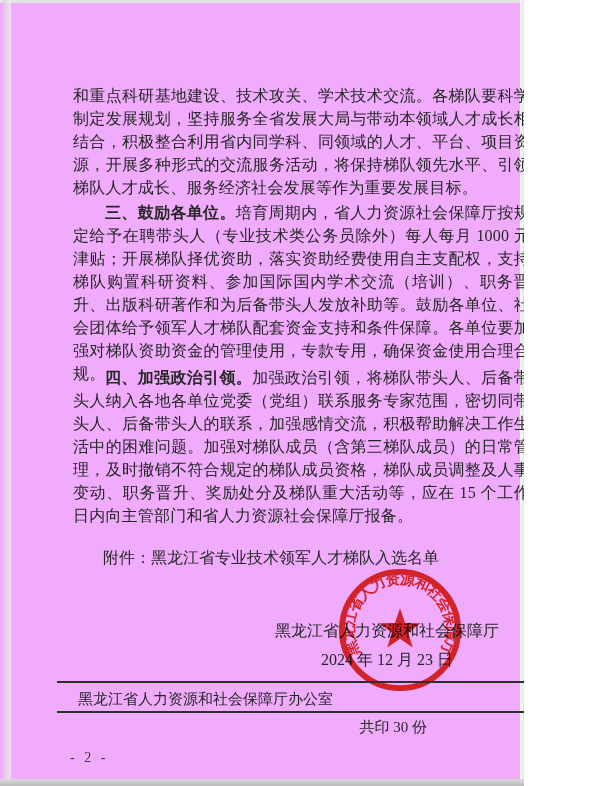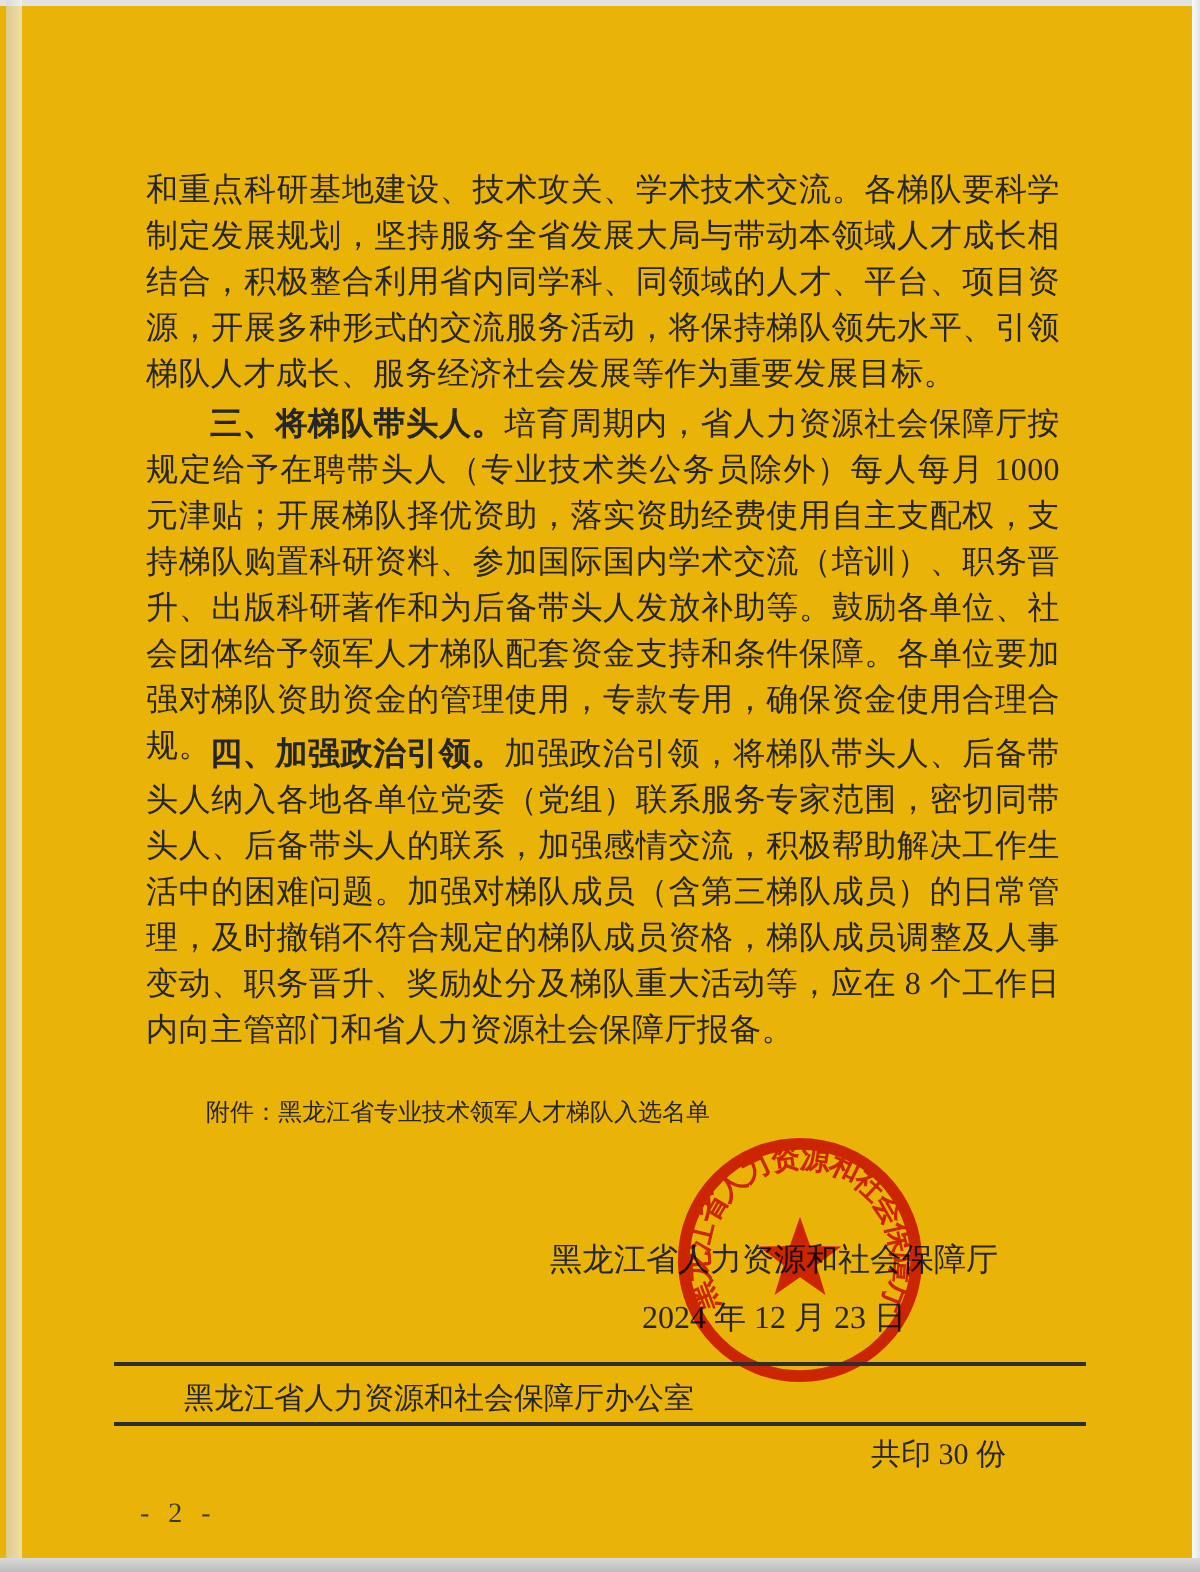--- a/index.html
+++ b/index.html
@@ -3,23 +3,23 @@
 <meta charset="utf-8">
 <style>
   html, body {
     margin: 0;
     padding: 0;
     background: #ffffff;
     font-family: "Liberation Serif", "DejaVu Serif", serif;
   }
   .page {
     position: relative;
-    width: 600px;
+    width: 524px;
     height: 786px;
-    background: #eab308;
+    background: #f0abfc;
     overflow: hidden;
     color: #222;
   }
   
   .edge-left {
     position: absolute; left: 3px; top: 0; width: 8px; height: 100%;
     background: linear-gradient(to right, #d6d6d6, #f5f5f5);
     opacity: .65;
   }
   .edge-top {
@@ -45,21 +45,21 @@
     color: #262626;
     letter-spacing: 0.2px;
   }
   .para1 { top: 84px; }
   .para2 { top: 201px; text-indent: 2em; }
   .para3 { top: 366px; text-indent: 2em; }
   .lead { font-weight: bold; }
   .attachment {
     position: absolute;
     left: 103px; top: 548px;
-    font-size: 12px;
+    font-size: 16px;
     color: #262626;
   }
   .signature {
     position: absolute;
     left: 268px; top: 616px;
     width: 238px;
     text-align: center;
     font-size: 16px;
     line-height: 29px;
     color: #262626;
@@ -75,21 +75,21 @@
   .rule {
     position: absolute;
     left: 57px;
     width: 486px;
     border-top: 2px solid #2e2e2e;
   }
   .rule1 { top: 681px; }
   .rule2 { top: 711px; }
   .footer-row {
     position: absolute;
-    left: 70px; top: 690px;
+    left: 56px; top: 690px;
     width: 486px;
     display: flex;
     box-sizing: border-box;
     padding-left: 22px;
     padding-right: 44px;
     font-size: 15px;
     color: #262626;
   }
   .copies {
     position: absolute;
@@ -113,25 +113,25 @@
   <div class="edge-top"></div>
   <div class="edge-left"></div>
   <div class="edge-right"></div>
   <div class="edge-bottom"></div>
 
   <div class="body-text para1">
     <span>和重点科研基地建设、技术攻关、学术技术交流。各梯队要科学制定发展规划，坚持服务全省发展大局与带动本领域人才成长相结合，积极整合利用省内同学科、同领域的人才、平台、项目资源，开展多种形式的交流服务活动，将保持梯队领先水平、引领梯队人才成长、服务经济社会发展等作为重要发展目标。</span>
   </div>
 
   <div class="body-text para2">
-    <span class="lead">三、将梯队带头人。</span><span>培育周期内，省人力资源社会保障厅按规定给予在聘带头人（专业技术类公务员除外）每人每月 1000 元津贴；开展梯队择优资助，落实资助经费使用自主支配权，支持梯队购置科研资料、参加国际国内学术交流（培训）、职务晋升、出版科研著作和为后备带头人发放补助等。鼓励各单位、社会团体给予领军人才梯队配套资金支持和条件保障。各单位要加强对梯队资助资金的管理使用，专款专用，确保资金使用合理合规。</span>
+    <span class="lead">三、鼓励各单位。</span><span>培育周期内，省人力资源社会保障厅按规定给予在聘带头人（专业技术类公务员除外）每人每月 1000 元津贴；开展梯队择优资助，落实资助经费使用自主支配权，支持梯队购置科研资料、参加国际国内学术交流（培训）、职务晋升、出版科研著作和为后备带头人发放补助等。鼓励各单位、社会团体给予领军人才梯队配套资金支持和条件保障。各单位要加强对梯队资助资金的管理使用，专款专用，确保资金使用合理合规。</span>
   </div>
 
   <div class="body-text para3">
-    <span class="lead">四、加强政治引领。</span><span>加强政治引领，将梯队带头人、后备带头人纳入各地各单位党委（党组）联系服务专家范围，密切同带头人、后备带头人的联系，加强感情交流，积极帮助解决工作生活中的困难问题。加强对梯队成员（含第三梯队成员）的日常管理，及时撤销不符合规定的梯队成员资格，梯队成员调整及人事变动、职务晋升、奖励处分及梯队重大活动等，应在 8 个工作日内向主管部门和省人力资源社会保障厅报备。</span>
+    <span class="lead">四、加强政治引领。</span><span>加强政治引领，将梯队带头人、后备带头人纳入各地各单位党委（党组）联系服务专家范围，密切同带头人、后备带头人的联系，加强感情交流，积极帮助解决工作生活中的困难问题。加强对梯队成员（含第三梯队成员）的日常管理，及时撤销不符合规定的梯队成员资格，梯队成员调整及人事变动、职务晋升、奖励处分及梯队重大活动等，应在 15 个工作日内向主管部门和省人力资源社会保障厅报备。</span>
   </div>
 
   <div class="attachment">附件：黑龙江省专业技术领军人才梯队入选名单</div>
 
   <div class="signature">
     <div>黑龙江省人力资源和社会保障厅</div>
     <div>2024 年 12 月 23 日</div>
   </div>
 
   <svg class="seal" viewBox="0 0 130 130" xmlns="http://www.w3.org/2000/svg">

